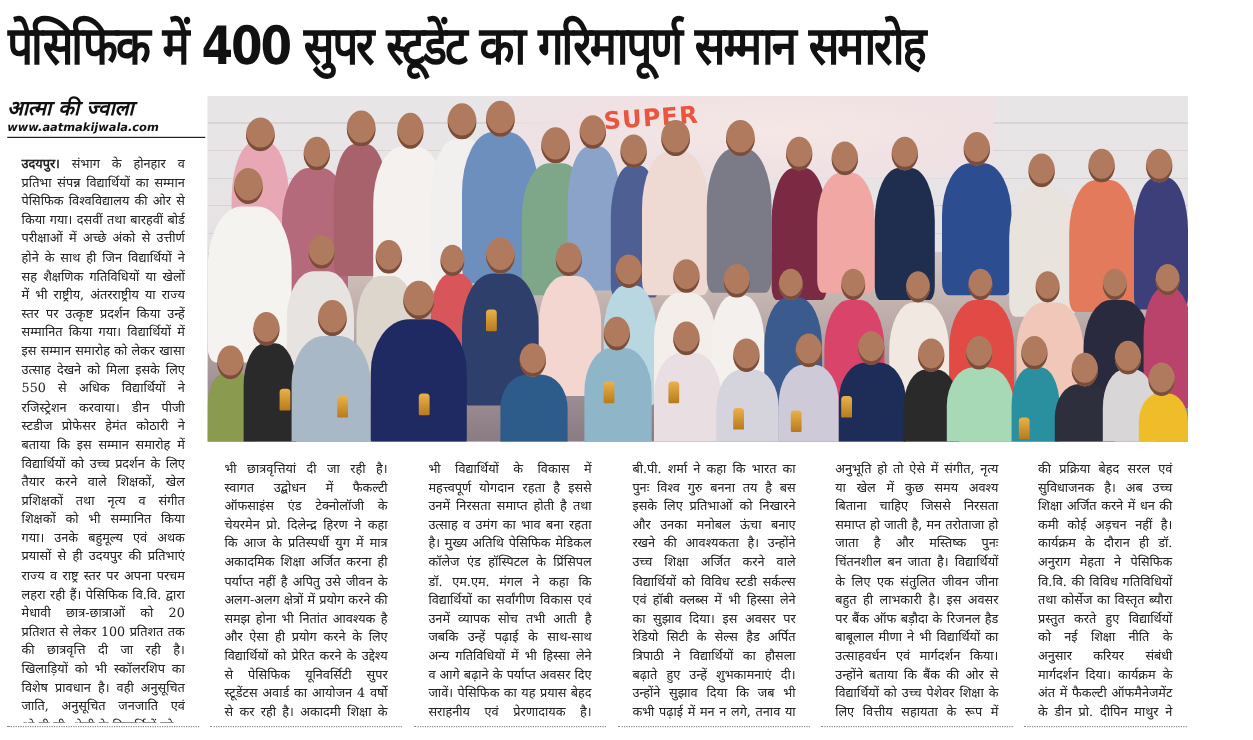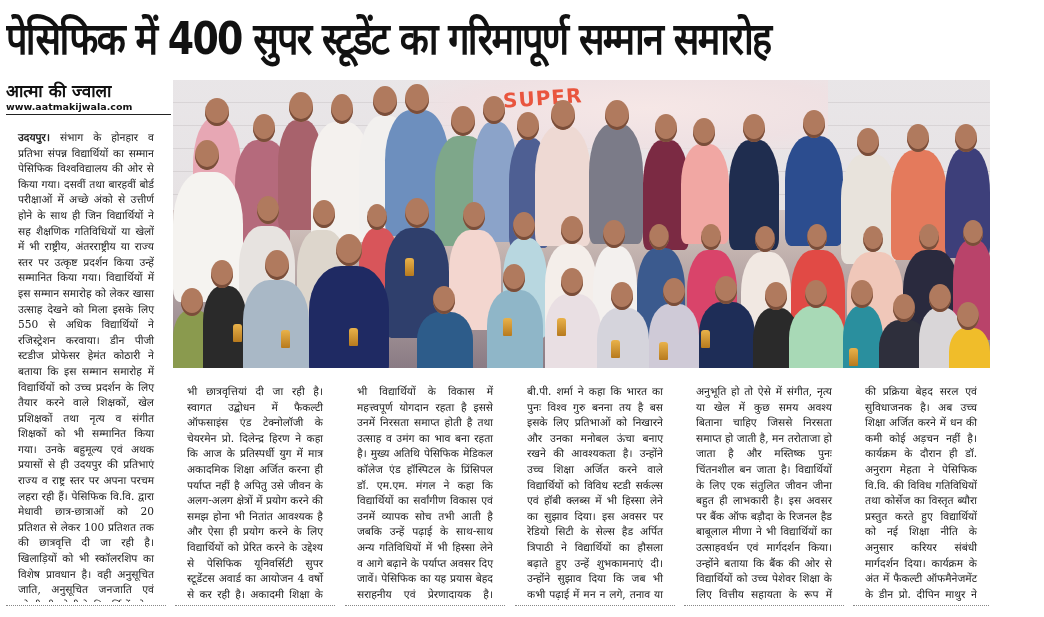--- a/index.html
+++ b/index.html
@@ -8,21 +8,21 @@
     font-family: "DejaVu Serif", serif; color: #1a1a1a;
   }
   .headline {
     position: absolute; left: 6px; top: 8px; width: 1035px; height: 62px;
     font-family: "DejaVu Sans", sans-serif; font-weight: bold;
     font-size: 44px; line-height: 62px; letter-spacing: -2px;
     color: #111; white-space: nowrap; overflow: hidden;
     transform: scaleX(0.86); transform-origin: left center;
   }
   .masthead {
-    position: absolute; left: 6px; top: 81px; width: 165px;
+    position: absolute; left: 6px; top: 81px; width: 165px; font-style: italic;
   }
   .masthead .brand {
     font-family: "DejaVu Sans", sans-serif; font-weight: bold;
     font-size: 17px; line-height: 20px; color: #111;
   }
   .masthead .url {
     font-family: "DejaVu Sans", sans-serif; font-weight: bold;
     font-size: 9.5px; line-height: 12px; color: #111;
     border-bottom: 1.5px solid #222; padding-bottom: 1px;
   }

